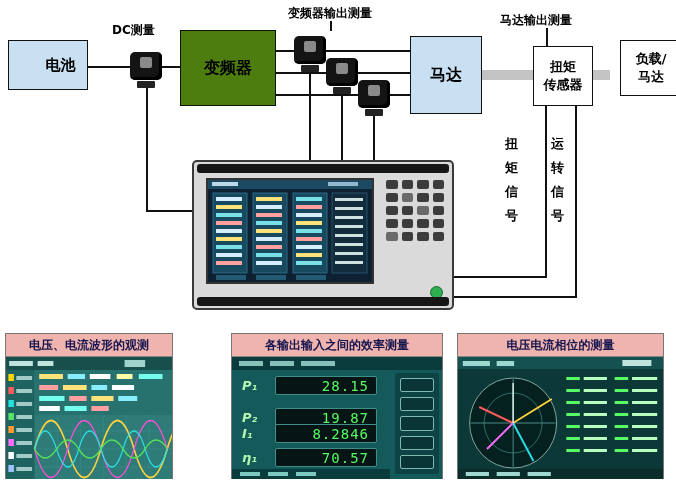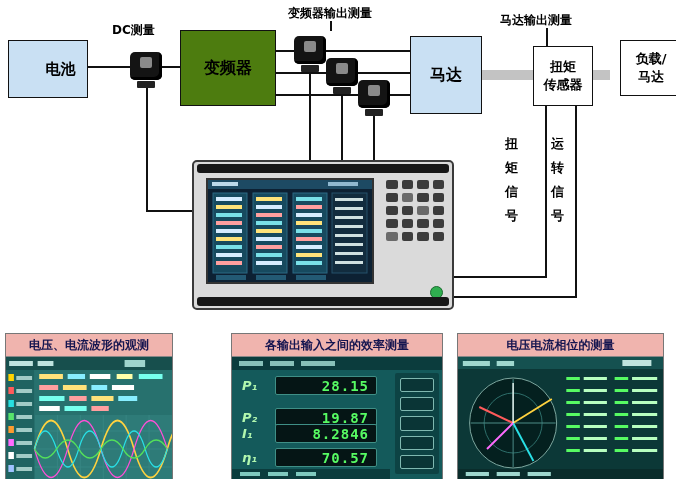--- a/index.html
+++ b/index.html
@@ -68,21 +68,21 @@
     position:absolute; top:0; left:0; right:0; height:13px; background:#0b3c3d;
     display:flex; gap:7px; align-items:center; padding:0 7px;
   }
   .scr-top .dash { width:24px; height:5px; background:#9fd8cf; opacity:.85; }
   .eff-row { position:absolute; left:10px; height:20px; display:flex; align-items:center; gap:7px; }
   .eff-label { width:26px; color:#b2f7ae; font-weight:bold; font-style:italic; font-size:13px; }
   .eff-value {
     width:102px; height:19px; background:#051515; border:1px solid #3f8f86;
     color:#57fb63; font-family:"DejaVu Sans Mono","Liberation Mono",monospace;
     font-size:14px; line-height:18px; text-align:right; padding-right:7px;
-    letter-spacing:1px; box-sizing:border-box; border-radius:2px;font-weight:bold;
+    letter-spacing:1px; box-sizing:border-box; border-radius:2px;
   }
   .eff-menu {
     position:absolute; right:3px; top:16px; bottom:5px; width:44px; background:#0d4344;
     display:flex; flex-direction:column; gap:5px; padding:5px; box-sizing:border-box; border-radius:2px;
   }
   .eff-menu .mi { height:13px; border:1px solid #7fb8b0; background:#0a3536; border-radius:2px; }
   .eff-bottom {
     position:absolute; left:0; right:52px; bottom:0; height:10px; background:#0b3c3d;
     display:flex; gap:8px; align-items:center; padding:0 8px;
   }
@@ -106,21 +106,21 @@
   <div class="vline" style="left:373px; top:116px; height:46px;"></div>
 
   <div class="vline" style="left:545px; top:106px; height:172px;"></div>
   <div class="hline" style="left:454px; top:276px; width:93px;"></div>
   <div class="vline" style="left:575px; top:106px; height:192px;"></div>
   <div class="hline" style="left:454px; top:296px; width:123px;"></div>
 
   <div class="vline" style="left:330px; top:21px; height:10px;"></div>
   <div class="vline" style="left:546px; top:28px; height:18px;"></div>
 
-  <div class="box box-blue" style="left:8px; top:40px; width:80px; height:58px; font-size:15px;padding-left:25px;">
+  <div class="box box-blue" style="left:8px; top:40px; width:80px; height:50px; font-size:15px;padding-left:25px;">
     <span>电池</span>
   </div>
 
   <div class="box box-yellow" style="left:180px; top:30px; width:96px; height:76px; font-size:16px;">
     <span>变频器</span>
   </div>
 
   <div class="box box-blue" style="left:410px; top:36px; width:72px; height:78px; font-size:16px;">
     <span>马达</span>
   </div>

